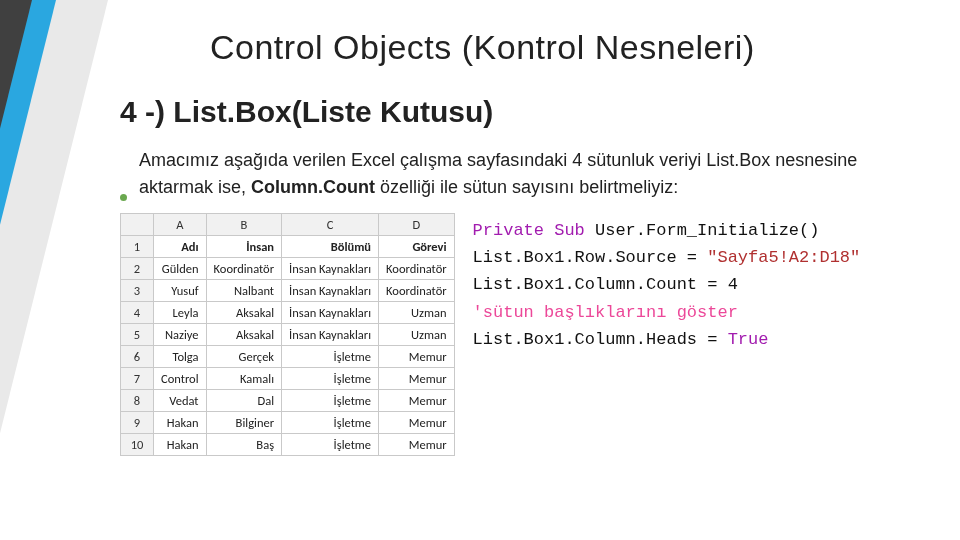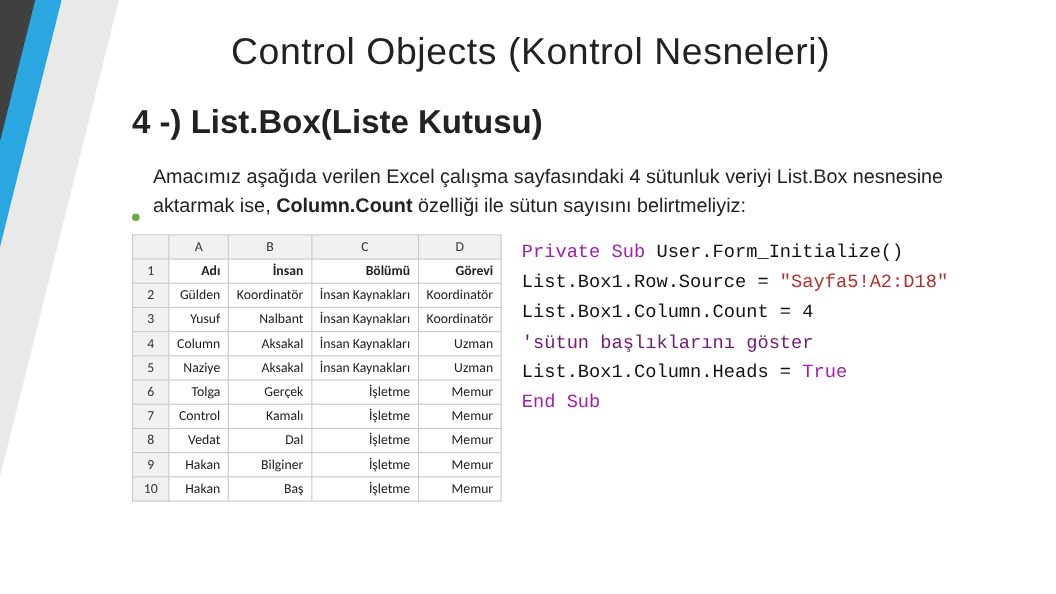--- a/index.html
+++ b/index.html
@@ -21,21 +21,21 @@
   .sheet{border-collapse:collapse;font-size:12.5px;font-family:Calibri,Arial,sans-serif;color:#222}
   .sheet th,.sheet td{border:1px solid #c9c9c9;padding:3px 7px;text-align:right;background:#fff;white-space:nowrap}
   .sheet .colhead{background:#f1f1f1;text-align:center;font-weight:400;color:#333}
   .sheet .rowhead{background:#f1f1f1;text-align:center;font-weight:400;color:#333;width:18px}
   .sheet .corner{background:#f1f1f1;border:1px solid #c9c9c9}
   .sheet .hdrcell{font-weight:600}
   
   .code{font-family:"Courier New",monospace;font-size:17px;line-height:1.6;color:#111;padding-top:4px}
   .code .kw{color:#a21caf}
   .code .str{color:#b03030}
-  .code .cmt{color:#701a75}
+  .code .cmt{color:#ec4899}
 </style>
 </head>
 <body>
 
 <div class="slide">
   <div class="stripe light"></div>
   <div class="stripe dark"></div>
   <div class="stripe blue"></div>
 
   <div class="content">
@@ -76,21 +76,21 @@
             </tr>
         <tr>
               <td class="rowhead">3</td>
               <td>Yusuf</td>
               <td>Nalbant</td>
               <td>İnsan Kaynakları</td>
               <td>Koordinatör</td>
             </tr>
         <tr>
               <td class="rowhead">4</td>
-              <td>Column</td>
+              <td>Leyla</td>
               <td>Aksakal</td>
               <td>İnsan Kaynakları</td>
               <td>Uzman</td>
             </tr>
         <tr>
               <td class="rowhead">5</td>
               <td>Naziye</td>
               <td>Aksakal</td>
               <td>İnsan Kaynakları</td>
               <td>Uzman</td>
@@ -132,18 +132,17 @@
             </tr>
       </tbody>
         </table>
 
       <div class="code">
         <div><span class="kw">Private Sub</span><span> User.Form_Initialize()</span></div>
         <div><span>List.Box1.Row.Source = </span><span class="str">"Sayfa5!A2:D18"</span></div>
         <div>List.Box1.Column.Count = 4</div>
         <div><span class="cmt">'sütun başlıklarını göster</span></div>
         <div><span>List.Box1.Column.Heads = </span><span class="kw">True</span></div>
-        <div><span class="kw">End Sub</span></div>
       </div>
 
     </div>
   </div>
 </div>
 
 </body></html>

